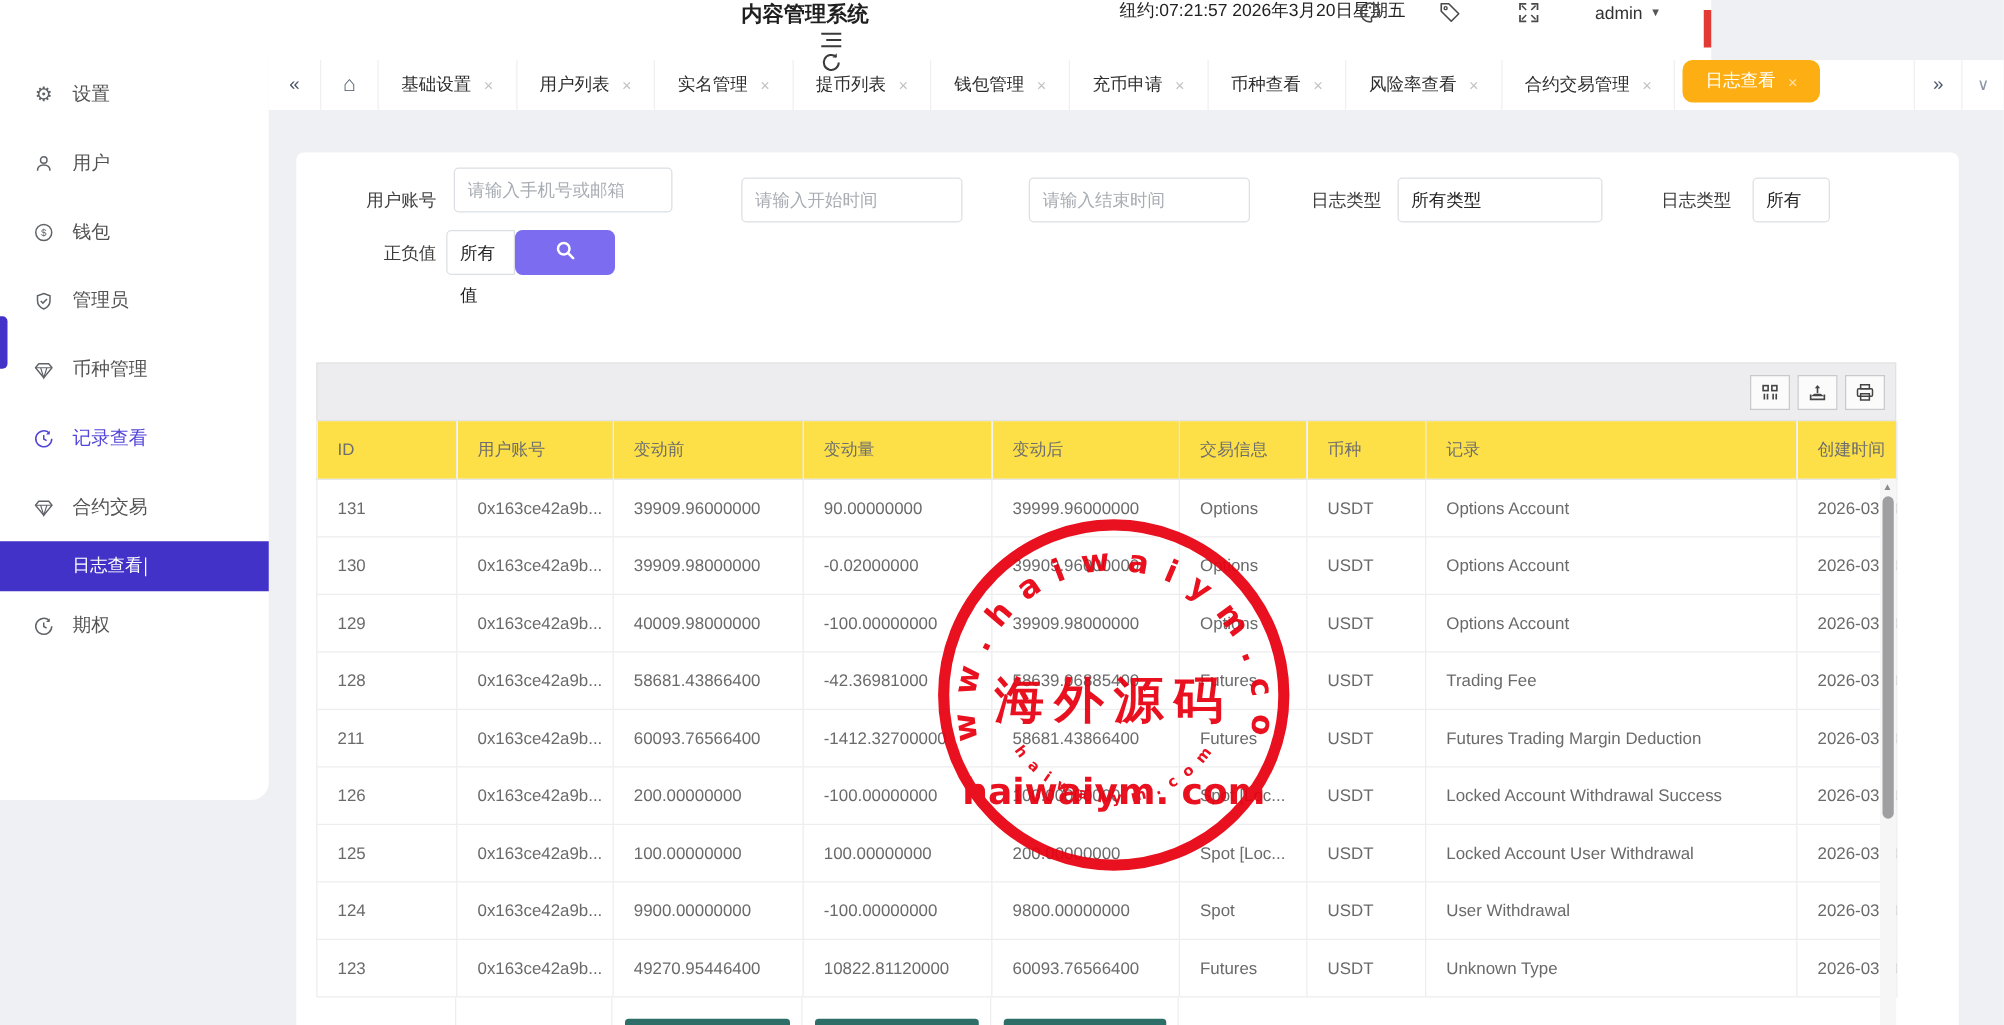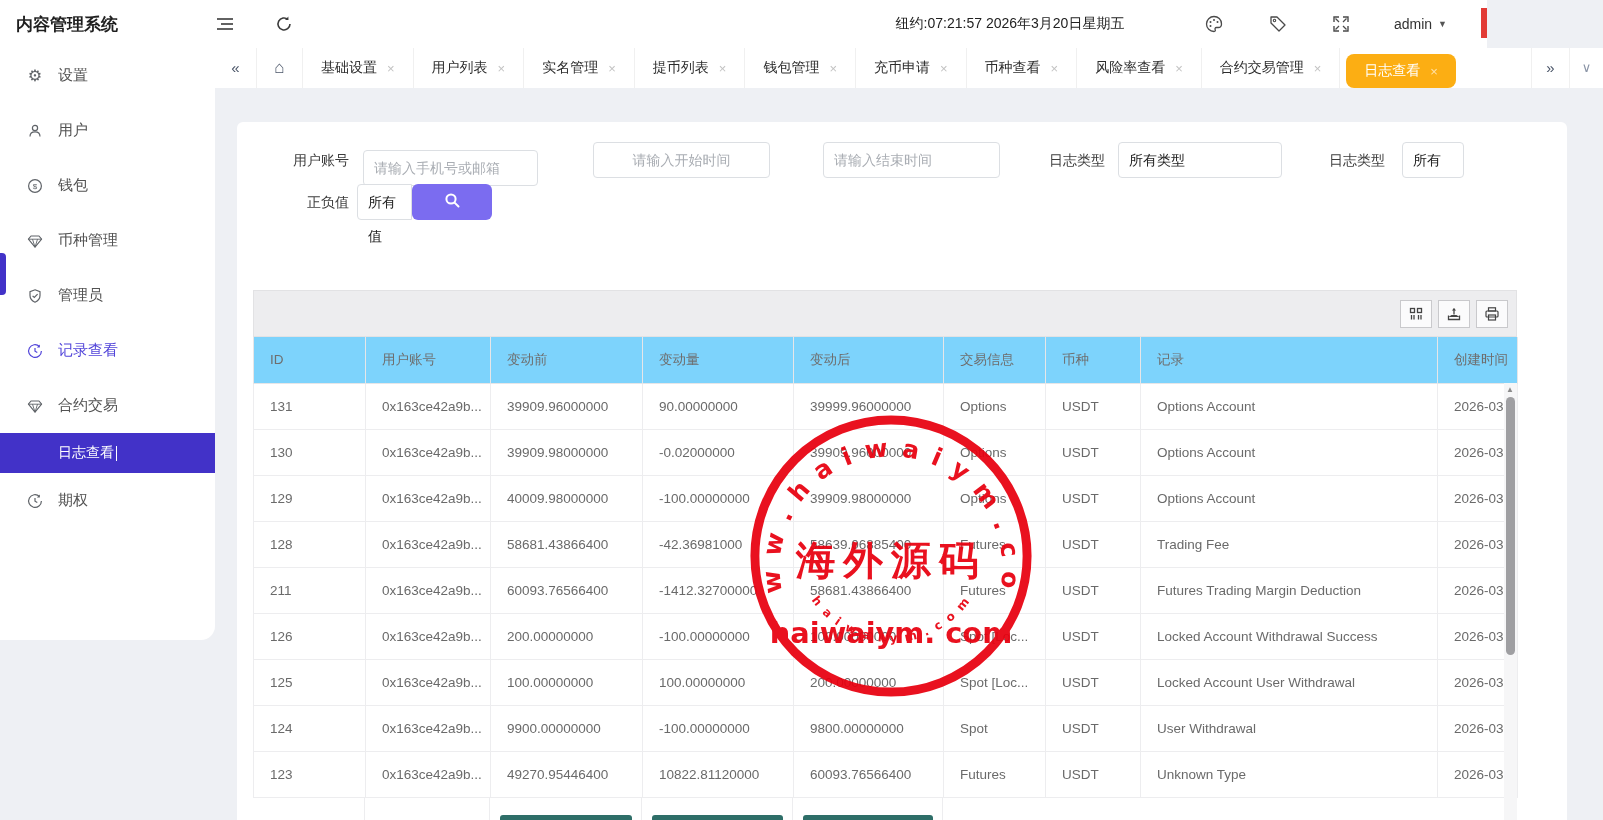--- a/index.html
+++ b/index.html
@@ -1,21 +1,21 @@
 <!DOCTYPE html>
 <html><head>
 <meta charset="utf-8">
 <style>
   * { margin:0; padding:0; box-sizing:border-box; }
   html,body { width:1603px; height:820px; overflow:hidden; }
   body { font-family:"Liberation Sans","DejaVu Sans",sans-serif; background:#eef0f4; position:relative; color:#333; }
   .abs { position:absolute; }
 
   
-  .topbar { left:0; top:0; width:1487px; height:48px; background:#fff; display:flex; align-items:center; z-index:5; }
+  .topbar { left:0; top:0; width:1369px; height:48px; background:#fff; display:flex; align-items:center; z-index:5;flex-direction:column; }
   .app-title { font-size:17px; font-weight:bold; color:#1f1f1f; padding-left:16px; width:215px; }
   .top-icon { color:#3a3a3a; font-size:19px; margin-right:40px; cursor:pointer; display:inline-flex; align-items:center; }
   .top-time { position:absolute; left:860px; width:300px; text-align:center; font-size:14px; color:#222; }
   .top-right { position:absolute; right:40px; display:flex; align-items:center; gap:44px; }
   .top-right svg { display:block; }
   .admin-box { display:flex; align-items:center; gap:6px; font-size:14px; color:#333; cursor:pointer; }
   .caret-down { font-size:9px; color:#555; }
   .corner-red { right:0; top:8px; width:6px; height:30px; background:#e23b35; }
 
   
@@ -26,42 +26,42 @@
   .menu-item.active { color:#5144d9; }
   .menu-item.active .mi-icon { color:#5144d9; }
   .submenu-item { height:40px; display:flex; align-items:center; padding-left:58px; font-size:14px; color:#8a8a8a; cursor:pointer; background:#ececef; }
   .submenu-item.active { background:#4232c8; color:#fff; }
   .submenu-item.active .txt-cursor { display:inline-block; width:1px; height:15px; background:#fff; margin-left:2px; }
 
   
   .tabbar { left:215px; top:48px; width:1388px; height:40px; background:#fff; display:flex; align-items:center; z-index:3; }
   .tb-nav { width:42px; text-align:center; font-size:15px; color:#4a5568; cursor:pointer; border-right:1px solid #f0f0f0; height:40px; line-height:40px; }
   .tb-home { width:46px; text-align:center; font-size:17px; color:#4a5568; cursor:pointer; border-right:1px solid #f0f0f0; height:40px; line-height:40px; }
-  .tab-list { display:flex; align-items:flex-end; height:40px; flex:1; }
+  .tab-list { display:flex; align-items:flex-start; height:40px; flex:1; }
   .tab { display:flex; align-items:center; gap:10px; padding:0 18px; height:40px; font-size:14px; color:#2d2d2d; border-right:1px solid #f0f0f0; cursor:pointer; white-space:nowrap; }
   .tab .tab-x { color:#c2c2c2; font-size:13px; }
   .tab.active { background:#fcae13; color:#fff; height:34px; border-radius:8px; border-right:none; margin:0 6px; }
   .tab.active .tab-x { color:#ffe2a8; }
   .tb-more { width:38px; text-align:center; font-size:15px; color:#4a5568; cursor:pointer; border-left:1px solid #f0f0f0; height:40px; line-height:40px; }
   .tb-dd { width:34px; text-align:center; font-size:13px; color:#8a94a6; cursor:pointer; border-left:1px solid #f0f0f0; height:40px; line-height:40px; }
 
   
   .card { left:237px; top:122px; width:1330px; height:698px; background:#fff; border-radius:6px 6px 0 0; z-index:1; }
   .f-label { position:absolute; font-size:14px; color:#3c3c3c; line-height:36px; text-align:right; }
   .f-input { position:absolute; height:36px; border:1px solid #dcdfe3; border-radius:4px; padding:0 10px; font-size:14px; color:#333; background:#fff; font-family:inherit; }
   .f-input::placeholder { color:#a9adb3; }
   .f-select { position:absolute; height:36px; border:1px solid #dcdfe3; border-radius:4px; padding:0 10px; font-size:14px; color:#222; background:#fff; line-height:34px; cursor:pointer; }
   .search-btn { position:absolute; left:175px; top:62px; width:80px; height:36px; background:#7b6cf0; border:none; border-radius:6px; cursor:pointer; display:flex; align-items:center; justify-content:center; }
   .notice { position:absolute; left:16px; top:108px; width:1284px; height:46px; background:#f4f4f6; border-left:4px solid #2f8e85; display:flex; align-items:center; padding-left:14px; font-size:14px; color:#666; }
   .toolstrip { position:absolute; left:16px; top:168px; width:1264px; height:47px; background:#ededef; border:1px solid #e2e2e4; display:flex; align-items:center; justify-content:flex-end; gap:6px; padding-right:8px; }
   .tool-btn { width:32px; height:28px; background:#fbfbfc; border:1px solid #c9c9cc; display:flex; align-items:center; justify-content:center; cursor:pointer; }
 
   
   .log-table { position:absolute; left:16px; top:215px; width:1264px; border-collapse:collapse; table-layout:fixed; }
-  .log-table th { background:#7dd3fc; height:46px; font-weight:normal; font-size:13.5px; color:#6e6e6e; text-align:left; padding-left:16px; border:1px solid #e6e6e8; border-top:none; overflow:hidden; white-space:nowrap; }
+  .log-table th { background:#fde047; height:46px; font-weight:normal; font-size:13.5px; color:#6e6e6e; text-align:left; padding-left:16px; border:1px solid #e6e6e8; border-top:none; overflow:hidden; white-space:nowrap; }
   .log-table td { height:46px; font-size:13.5px; color:#6a6a6a; padding-left:16px; border:1px solid #ededef; background:#fff; overflow:hidden; white-space:nowrap; }
   .c0{width:112px}.c1{width:125px}.c2{width:152px}.c3{width:151px}.c4{width:150px}.c5{width:102px}.c6{width:95px}.c7{width:297px}.c8{width:80px}
 
   
   .partial-row { position:absolute; left:16px; top:675px; width:1264px; height:23px; background:#fff; border-top:1px solid #ededef; overflow:hidden; }
   .partial-row .pcell { position:absolute; top:0; height:23px; border-right:1px solid #ededef; }
   .teal-bar { position:absolute; bottom:-2px; height:7px; background:#2e6e68; border-radius:3px 3px 0 0; }
 
   
   .vscroll { position:absolute; left:1267px; top:261px; width:13px; height:437px; background:#f6f6f7; }
@@ -149,34 +149,34 @@
           <svg width="16" height="16" viewBox="0 0 16 16">
             <circle cx="8" cy="8" r="6.4" fill="none" stroke="currentColor" stroke-width="1.2"></circle>
             <text x="8" y="11" font-size="8" text-anchor="middle" fill="currentColor" font-family="sans-serif">$</text>
           </svg>
         </span>
         <span>钱包</span>
       </div>
       <div class="menu-item">
         <span class="mi-icon">
           <svg width="16" height="16" viewBox="0 0 16 16">
+            <path d="M8 1.8l5 1.8v4c0 3.4-2.1 5.4-5 6.6-2.9-1.2-5-3.2-5-6.6v-4z" fill="none" stroke="currentColor" stroke-width="1.2"></path>
+            <path d="M5.6 7.8 7.3 9.5 10.6 6.2" fill="none" stroke="currentColor" stroke-width="1.2"></path>
+          </svg>
+        </span>
+        <span>管理员</span>
+      </div>
+      <div class="menu-item">
+        <span class="mi-icon">
+          <svg width="16" height="16" viewBox="0 0 16 16">
             <path d="M4 3h8l2.6 3.2L8 14.2 1.4 6.2z" fill="none" stroke="currentColor" stroke-width="1.1" stroke-linejoin="round"></path>
             <path d="M1.4 6.2h13.2M5.5 6.2 8 14.2l2.5-8" fill="none" stroke="currentColor" stroke-width="0.9"></path>
           </svg>
         </span>
         <span>币种管理</span>
-      </div>
-      <div class="menu-item">
-        <span class="mi-icon">
-          <svg width="16" height="16" viewBox="0 0 16 16">
-            <path d="M8 1.8l5 1.8v4c0 3.4-2.1 5.4-5 6.6-2.9-1.2-5-3.2-5-6.6v-4z" fill="none" stroke="currentColor" stroke-width="1.2"></path>
-            <path d="M5.6 7.8 7.3 9.5 10.6 6.2" fill="none" stroke="currentColor" stroke-width="1.2"></path>
-          </svg>
-        </span>
-        <span>管理员</span>
       </div>
       <div class="menu-item active">
         <span class="mi-icon">
           <svg width="16" height="16" viewBox="0 0 16 16">
             <path d="M14.4 8a6.4 6.4 0 1 1-2-4.6" fill="none" stroke="currentColor" stroke-width="1.2"></path>
             <path d="M12.8 1.6v3h-3z" fill="currentColor"></path>
             <path d="M8 5v3.2l2.3 1.3" fill="none" stroke="currentColor" stroke-width="1.2"></path>
           </svg>
         </span>
         <span>记录查看</span>
@@ -253,22 +253,22 @@
         <span class="tab-x">×</span>
       </div>
     </div>
   <div class="tb-more">»</div>
   <div class="tb-dd">∨</div>
 </div>
 
 <div class="card abs">
 
   <div class="f-label" style="left:48px; top:20px; width:64px;">用户账号</div>
-  <input class="f-input" style="left: 126px; top: 28px; width: 175px;" placeholder="请输入手机号或邮箱">
-  <input class="f-input" style="left: 356px; top: 20px; width: 177px; text-align: center;" placeholder="请输入开始时间">
+  <input class="f-input" style="left: 126px; top: 12px; width: 175px;" placeholder="请输入手机号或邮箱">
+  <input class="f-input" style="left: 356px; top: 20px; width: 177px;" placeholder="请输入开始时间">
   <input class="f-input" style="left: 586px; top: 20px; width: 177px;" placeholder="请输入结束时间">
   <div class="f-label" style="left:806px; top:20px; width:62px;">日志类型</div>
   <div class="f-select" style="left:881px; top:20px; width:164px;">所有类型</div>
   <div class="f-label" style="left:1086px; top:20px; width:62px;">日志类型</div>
   <div class="f-select" style="left:1165px; top:20px; width:62px;">所有</div>
 
   <div class="f-label" style="left:64px; top:62px; width:48px;">正负值</div>
   <div class="f-select" style="left:120px; top:62px; width:55px; border-radius:4px 0 0 4px;">所有值</div>
   <button class="search-btn">
     <span>

